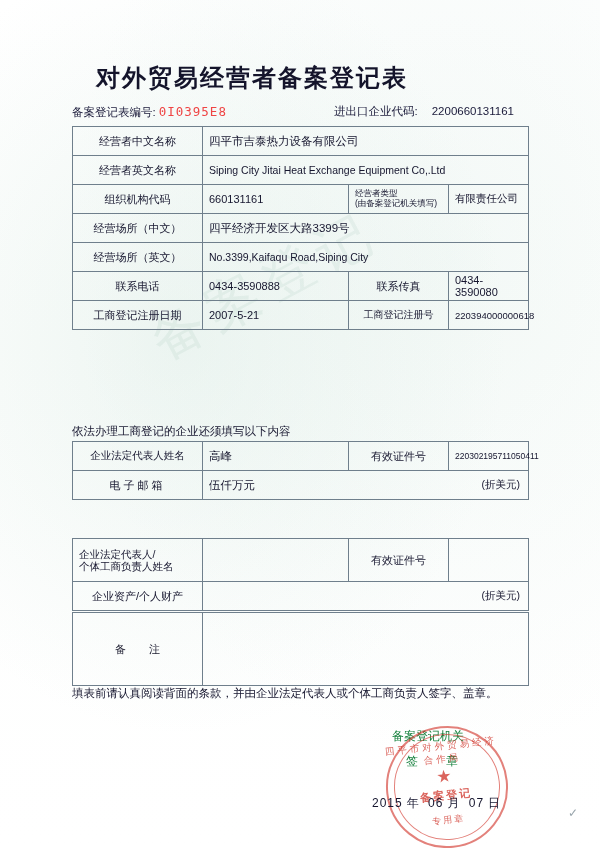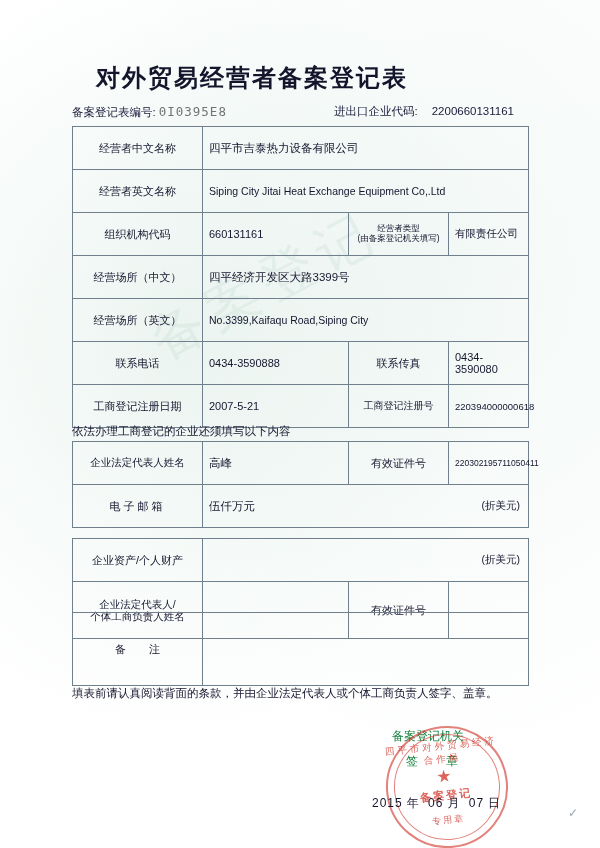--- a/index.html
+++ b/index.html
@@ -54,21 +54,21 @@
     font-size: 11.5px;
     color: #1a1a3a;
   }
   .hdr-left {
     position: absolute;
     left: 0;
     top: 0;
     white-space: nowrap;
   }
   .hdr-number {
-    color: #737373;
+    color: #ef4444;
     font-family: "DejaVu Sans Mono", monospace;
     font-size: 12.5px;
     letter-spacing: 1px;
     margin-left: 3px;
   }
   .hdr-right {
     position: absolute;
     left: 262px;
     top: 0;
     white-space: nowrap;
@@ -82,21 +82,21 @@
     position: absolute;
     left: 72px;
     width: 456px;
     border-collapse: collapse;
     table-layout: fixed;
     font-size: 11px;
   }
   table.doc td {
     border: 1px solid #6f7f8c;
     height: 26px;
-    padding: 8px 6px;
+    padding: 1px 6px;
     vertical-align: middle;
     color: #15152e;
   }
   .lbl {
     text-align: center;
     font-size: 11px;
     white-space: nowrap;
   }
   .lbl-sp {
     text-align: center;
@@ -106,21 +106,21 @@
   }
   .val {
     font-size: 11px;
     padding-left: 8px;
   }
   .val-cn { font-size: 11.5px; margin-top: 20px; }
   .val-en { font-size: 10.5px; font-family: "Liberation Sans", sans-serif; }
   .tiny {
     font-size: 8.5px;
     line-height: 1.15;
-    text-align: center;
+    text-align: left;
     display: block;
   }
   .lbl-stack {
     text-align: center;
     line-height: 1.2;
     font-size: 10px;
   }
   .right-note {
     float: right;
     font-size: 10.5px;
@@ -362,35 +362,35 @@
 
   <table class="doc" style="top:538px;">
     <colgroup>
       <col style="width:130px">
       <col style="width:146px">
       <col style="width:100px">
       <col style="width:80px">
     </colgroup>
     <tbody>
       <tr>
-        <td class="lbl">企业资产/个人财产</td>
-        <td class="val" colspan="3">
-          <span></span>
-          <span class="right-note">(折美元)</span>
-        </td>
-      </tr>
-      <tr>
         <td class="lbl-stack" style="height:40px;">
           <span class="tiny" style="font-size:10.5px;">企业法定代表人/</span>
           <span class="tiny" style="font-size:10.5px;">个体工商负责人姓名</span>
         </td>
         <td class="val"></td>
         <td class="lbl">有效证件号</td>
         <td class="val"></td>
       </tr>
+      <tr>
+        <td class="lbl">企业资产/个人财产</td>
+        <td class="val" colspan="3">
+          <span></span>
+          <span class="right-note">(折美元)</span>
+        </td>
+      </tr>
     </tbody>
   </table>
 
   <table class="remark-box" style="top:612px; height:62px;">
     <colgroup>
       <col style="width:130px">
       <col style="width:326px">
     </colgroup>
     <tbody>
       <tr>

